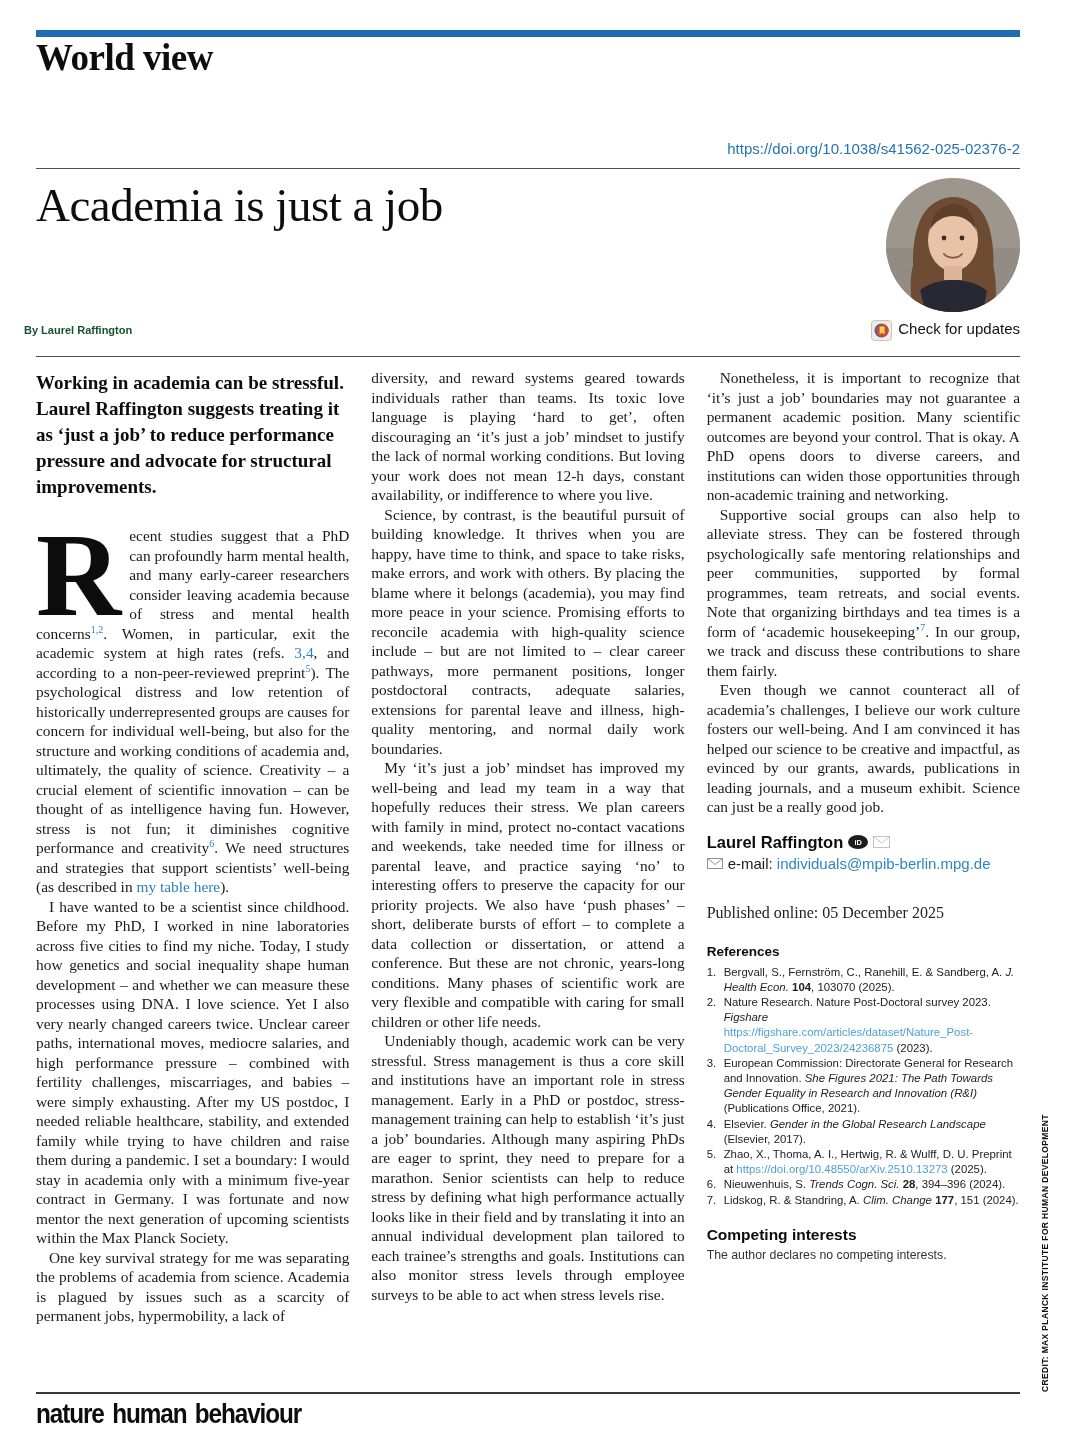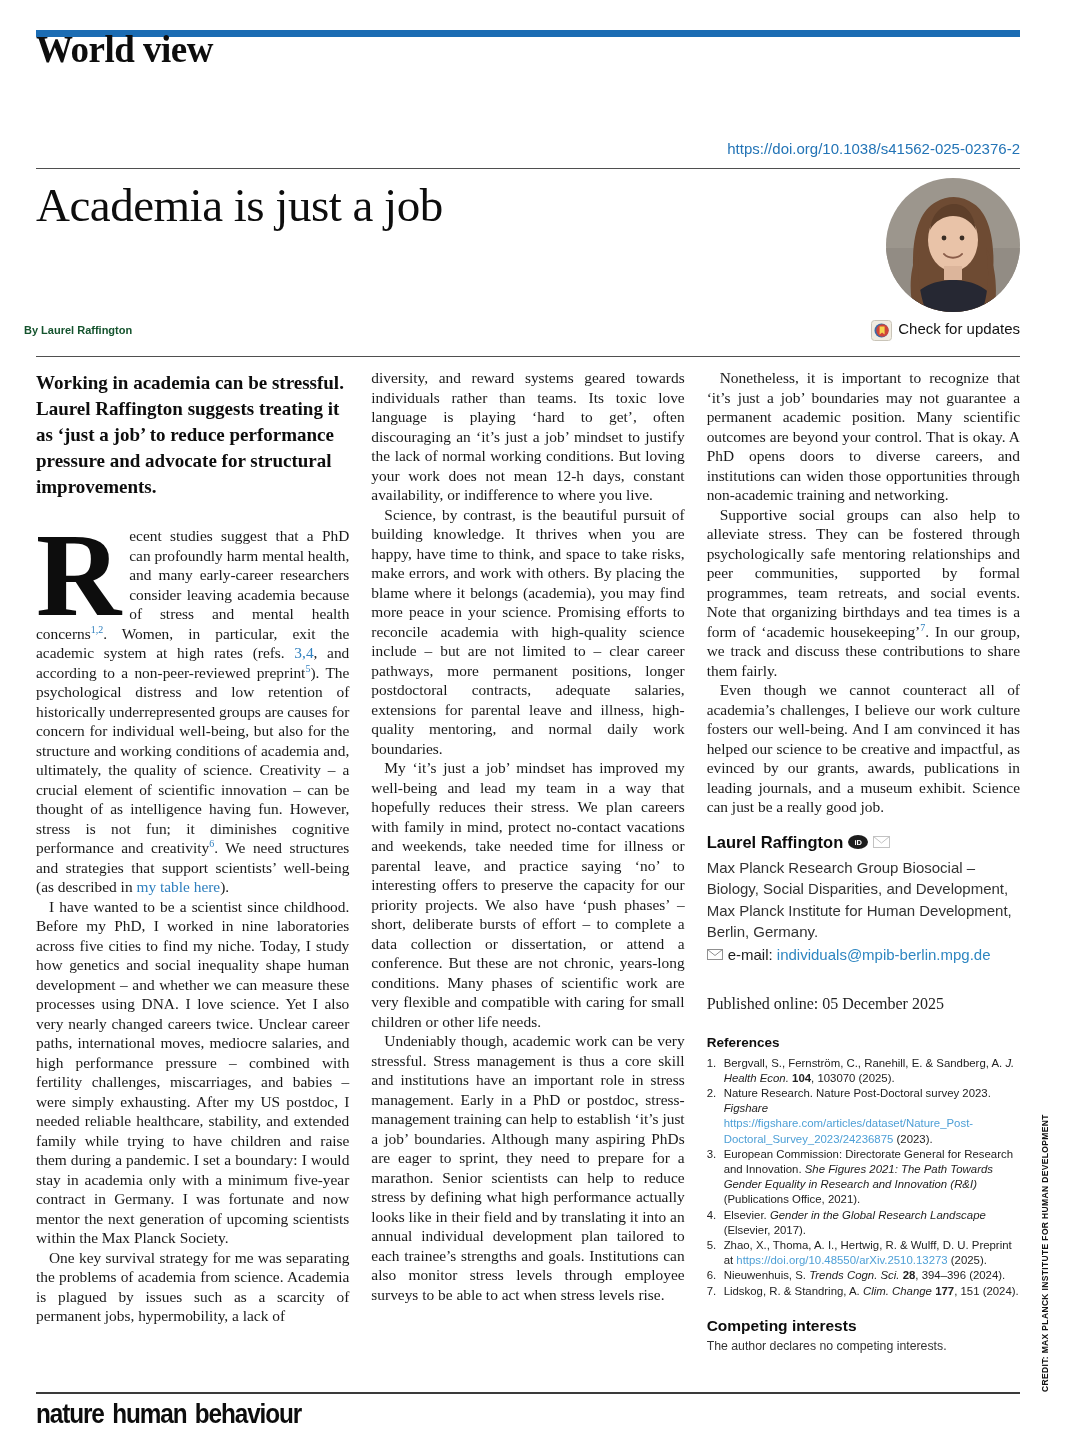--- a/index.html
+++ b/index.html
@@ -1,21 +1,21 @@
 <!DOCTYPE html>
 <html lang="en"><head>
 <meta charset="utf-8">
 <style>
   html,body { margin:0; padding:0; background:#ffffff; }
   .page {
     position:relative; width:1077px; height:1452px; background:#fff;
     font-family:"Liberation Serif", serif; color:#1a1a1a; overflow:hidden;
   }
   .topbar { position:absolute; left:36px; top:30px; width:984px; height:7px; background:#1b6cb3; }
-  .kicker { position:absolute; left:36px; top:28px; font-size:37px; font-weight:700; letter-spacing:-0.5px; color:#0d0d0d; }
+  .kicker { position:absolute; left:36px; top:36px; font-size:37px; font-weight:700; letter-spacing:-0.5px; color:#0d0d0d; }
   .doi-row { position:absolute; left:36px; top:140px; width:984px; text-align:right;
              font-family:"Liberation Sans", sans-serif; font-size:15px; }
   .doi-row a { color:#2374b6; text-decoration:none; }
   .rule { position:absolute; left:36px; width:984px; border-top:1.5px solid #4f4f4f; }
   .rule1 { top:168px; }
   .rule2 { top:356px; }
   .title { position:absolute; left:36px; top:178px; font-size:47px; font-weight:400; letter-spacing:-0.5px; color:#0d0d0d; }
   .portrait { position:absolute; left:886px; top:178px; width:134px; height:134px; border-radius:50%; overflow:hidden; }
   .byline { position:absolute; left:24px; top:324px; font-family:"Liberation Sans", sans-serif; font-size:11px; font-weight:700; color:#14532d; }
   .check { position:absolute; right:57px; top:320px; display:flex; align-items:flex-start; gap:6px;
@@ -131,21 +131,20 @@
 
       <div class="author-block">
         <div class="author-name-row">
           <span class="author-name">Laurel Raffington</span>
           <span class="orcid">iD</span>
           <svg class="envelope" width="17" height="12" viewBox="0 0 17 12">
             <rect x="0.5" y="0.5" width="16" height="11" fill="none" stroke="#c2c2c2"></rect>
             <path d="M0.5 0.5 L8.5 7 L16.5 0.5" fill="none" stroke="#c2c2c2"></path>
           </svg>
         </div>
-        <div class="affil">Max Planck Research Group Biosocial – Biology, Social Disparities, and Development, Max Planck Institute for Human Development, Berlin, Germany.</div>
         <div class="email-line">
           <svg class="envelope" width="16" height="11" viewBox="0 0 16 11">
             <rect x="0.5" y="0.5" width="15" height="10" fill="none" stroke="#8f8f8f"></rect>
             <path d="M0.5 0.5 L8 6.5 L15.5 0.5" fill="none" stroke="#8f8f8f"></path>
           </svg>
           <span>
             <span>e-mail: </span><a href="#">individuals@mpib-berlin.mpg.de</a>
           </span>
         </div>
       </div>

